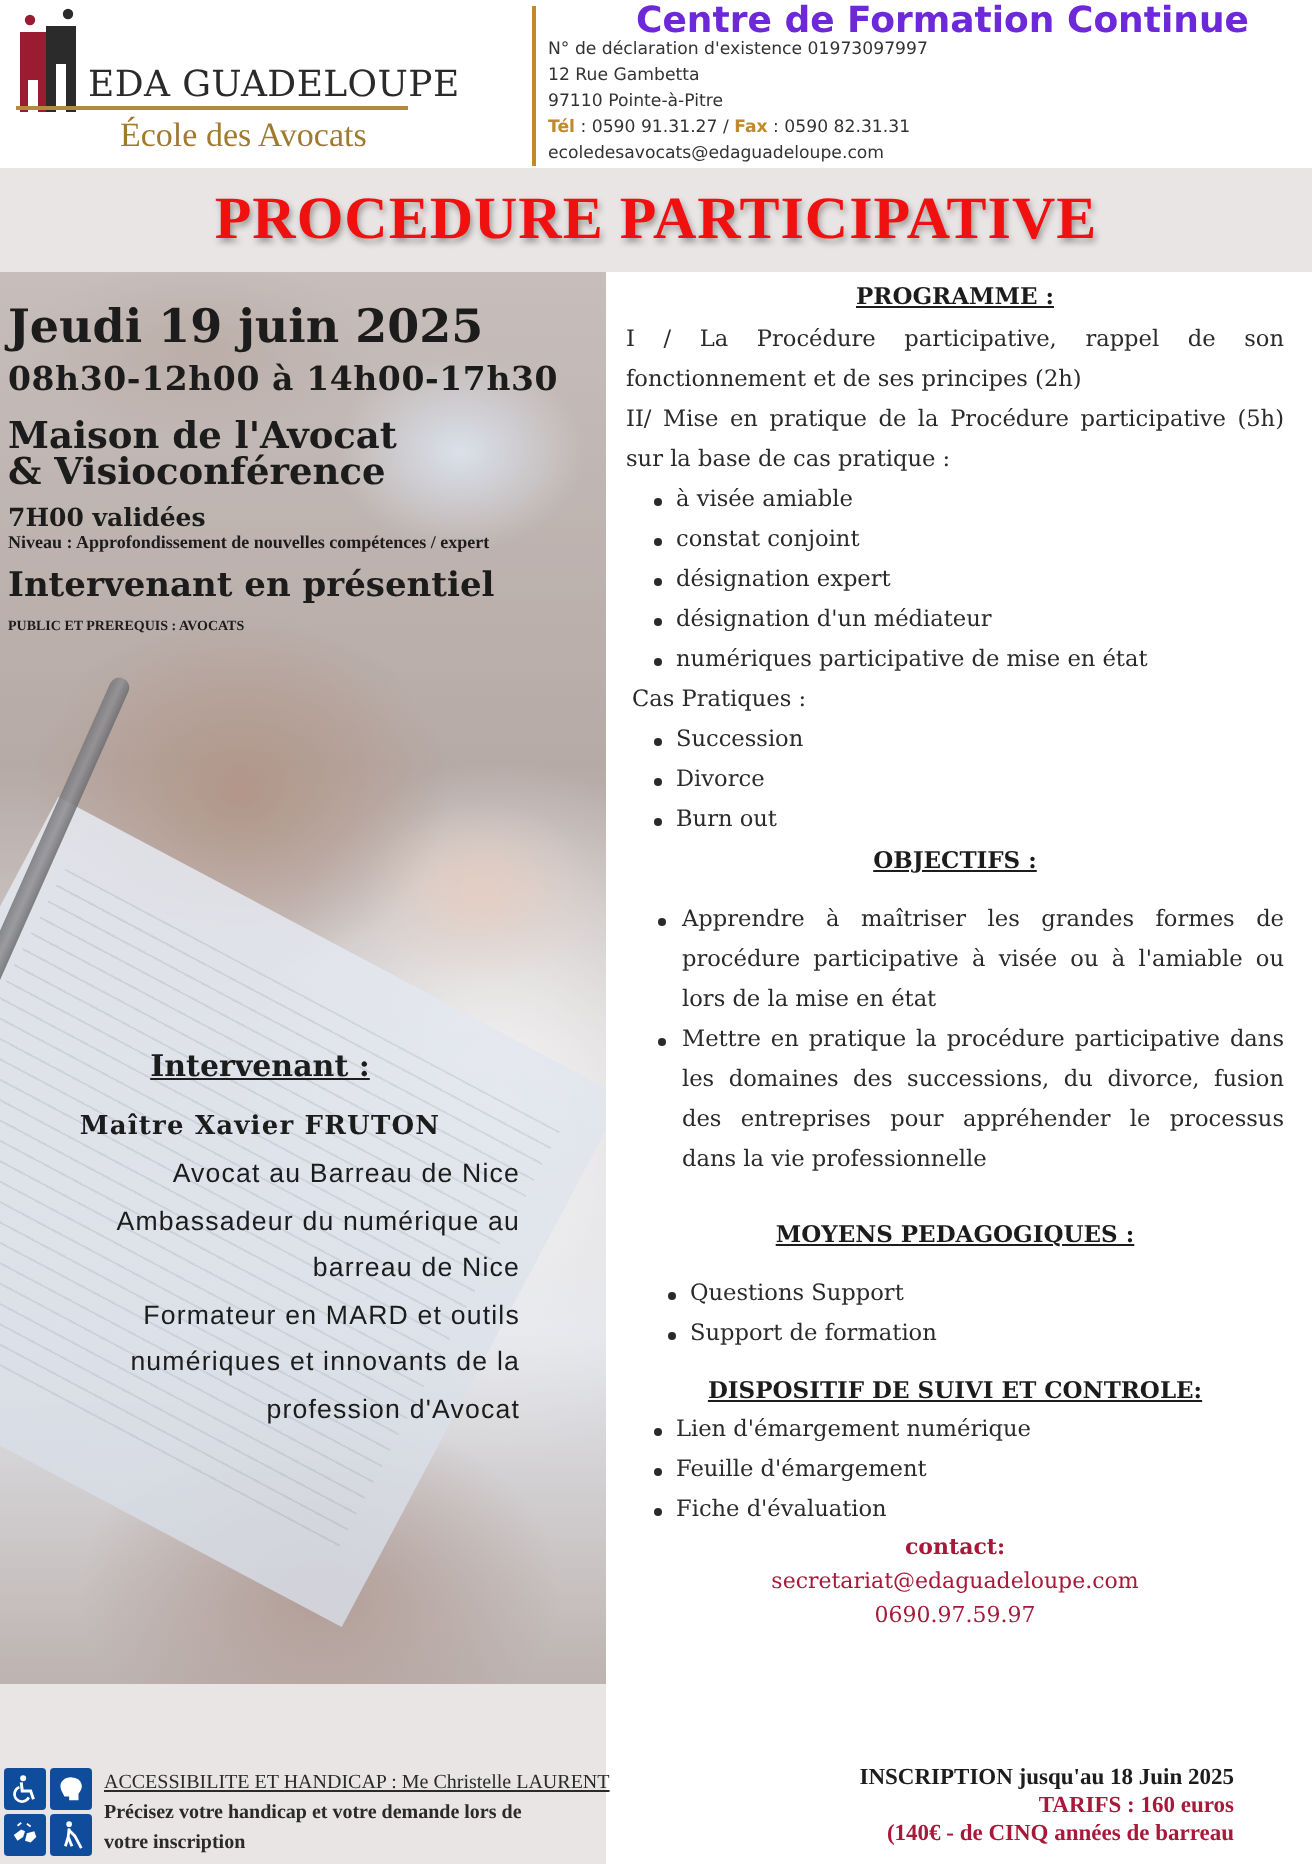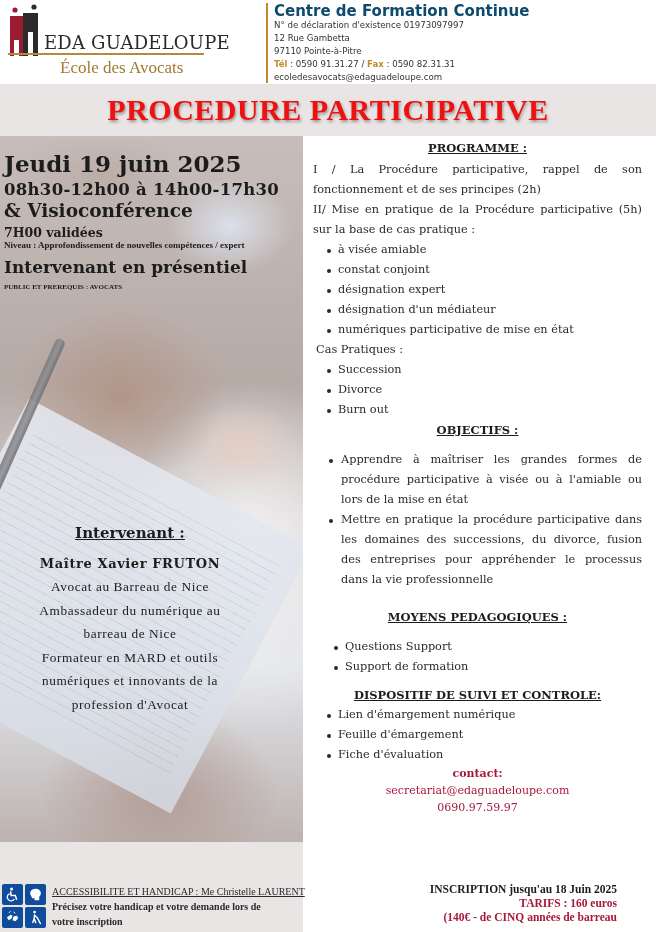--- a/index.html
+++ b/index.html
@@ -8,21 +8,21 @@
 
   
   .header { position: absolute; left: 0; top: 0; width: 656px; height: 84px; background: #ffffff; }
   .logo { position: absolute; left: 4px; top: 2px; width: 260px; height: 80px; }
   .logo-mark { position: absolute; left: 4px; top: 2px; width: 34px; height: 52px; }
   .logo-title { position: absolute; left: 40px; top: 30px; font-family: "DejaVu Serif", serif; font-size: 18px; color: #2a2a2a; letter-spacing: 0.2px; }
   .logo-rule { position: absolute; left: 4px; top: 51px; width: 196px; height: 1.5px; background: #b48a3c; }
   .logo-sub { position: absolute; left: 56px; top: 56px; font-family: "Liberation Serif", serif; font-size: 17px; color: #a07a30; }
 
   .centre { position: absolute; left: 266px; top: 3px; border-left: 2px solid #c2892a; padding-left: 6px; height: 80px; }
-  .centre-title { font-family: "DejaVu Sans", sans-serif; font-weight: bold; font-size: 15px; color: #0c4a6e; line-height: 16px; }
+  .centre-title { font-family: "DejaVu Sans", sans-serif; font-weight: bold; font-size: 18px; color: #6d28d9; line-height: 16px; margin-left: 44px; }
   .centre-line { font-family: "DejaVu Sans", sans-serif; font-size: 8.6px; color: #333; line-height: 13px; white-space: nowrap; }
   .centre-line .lbl { color: #c2892a; font-weight: bold; }
 
   
   .title-bar { position: absolute; left: 0; top: 84px; width: 656px; height: 52px; display: flex; align-items: center; justify-content: center; }
   .main-title { font-family: "Liberation Serif", serif; font-weight: bold; font-size: 30px; color: #f01010; letter-spacing: 0.5px; text-shadow: 1px 2px 3px rgba(0,0,0,0.35); }
 
   
   .photo { position: absolute; left: 0; top: 136px; width: 303px; height: 706px; overflow: hidden;
     background:
@@ -45,21 +45,21 @@
   .ev-hours { font-family: "DejaVu Serif", serif; font-weight: bold; font-size: 16.5px; line-height: 24px; letter-spacing: 0.3px; }
   .ev-place { font-family: "DejaVu Serif", serif; font-weight: bold; font-size: 18.5px; line-height: 18px; margin-top: 8px; }
   .ev-hours2 { font-family: "DejaVu Serif", serif; font-weight: bold; font-size: 12.5px; line-height: 14px; margin-top: 6px; }
   .ev-level { font-family: "Liberation Serif", serif; font-weight: bold; font-size: 9px; line-height: 10px; white-space: nowrap; }
   .ev-presentiel { font-family: "DejaVu Serif", serif; font-weight: bold; font-size: 17px; line-height: 22px; margin-top: 6px; }
   .ev-public { font-family: "Liberation Serif", serif; font-weight: bold; font-size: 7px; line-height: 10px; margin-top: 4px; }
 
   .speaker { position: absolute; left: 0; top: 386px; width: 260px; text-align: center; z-index: 2; color: #1c1c1c; }
   .speaker-heading { font-family: "DejaVu Serif", serif; font-weight: bold; font-size: 15px; text-decoration: underline; line-height: 22px; margin-bottom: 8px; }
   .speaker-name { font-family: "DejaVu Serif", serif; font-weight: bold; font-size: 13px; line-height: 23px; letter-spacing: 0.6px; }
-  .speaker-line { font-family: Liberation Serif, serif; font-size: 13.3px; line-height: 23.5px; letter-spacing: 0.6px; white-space: nowrap; }
+  .speaker-line { font-family: Liberation Sans, sans-serif; font-size: 13.3px; line-height: 23.5px; letter-spacing: 0.6px; white-space: nowrap; text-align: right; }
 
   
   .panel { position: absolute; left: 303px; top: 136px; width: 353px; height: 904px; background: #ffffff; padding: 0 14px 0 10px; }
   .sec-title { font-family: "DejaVu Serif", serif; font-weight: bold; font-size: 11.5px; text-decoration: underline; text-align: center; color: #1c1c1c; line-height: 20px; }
   .para { font-family: "DejaVu Serif", serif; font-size: 11.3px; line-height: 20px; color: #2a2a2a; }
   .justify { text-align: justify; text-align-last: left; }
   ul.bul { list-style: none; }
   ul.bul li { position: relative; font-family: "DejaVu Serif", serif; font-size: 11.3px; line-height: 20px; color: #2a2a2a; }
   ul.bul li::before { content: ""; position: absolute; width: 4px; height: 4px; border-radius: 50%; background: #2a2a2a; top: 9px; }
   .prog-list { padding-left: 25px; }
@@ -119,20 +119,21 @@
 </div>
 
 <div class="photo">
   <div class="paper"></div>
   <div class="pen"></div>
   <div class="photo-overlay"></div>
 
   <div class="event">
     <div class="ev-date">Jeudi 19 juin 2025</div>
     <div class="ev-hours">08h30-12h00 à 14h00-17h30</div>
+    <div class="ev-place">Maison de l'Avocat</div>
     <div class="ev-place" style="margin-top:0">&amp; Visioconférence</div>
     <div class="ev-hours2">7H00 validées</div>
     <div class="ev-level">Niveau : Approfondissement de nouvelles compétences / expert</div>
     <div class="ev-presentiel">Intervenant en présentiel</div>
     <div class="ev-public">PUBLIC ET PREREQUIS : AVOCATS</div>
   </div>
 
   <div class="speaker">
     <div class="speaker-heading">Intervenant :</div>
     <div class="speaker-name">Maître Xavier FRUTON</div>

